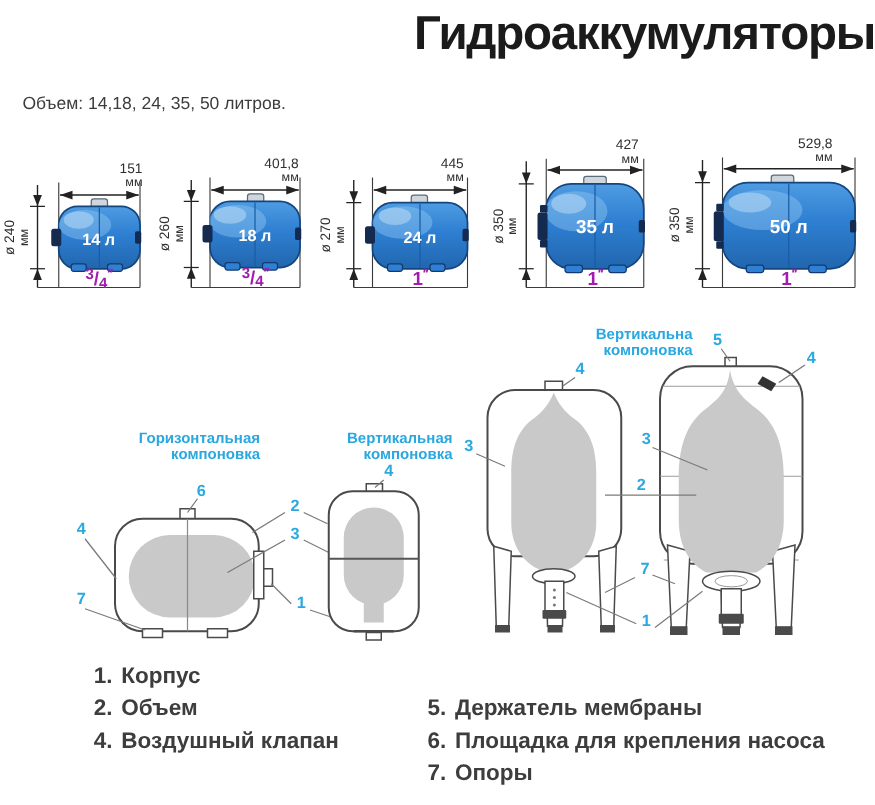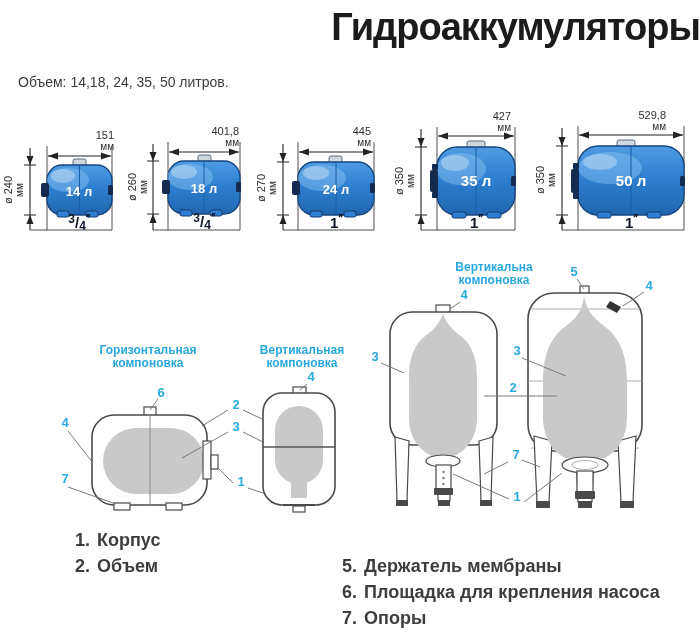--- a/index.html
+++ b/index.html
@@ -27,26 +27,26 @@
   .foot{fill:#2f80d4;stroke:#123a6e;stroke-width:1;}
   .cap{fill:#cfd6dc;stroke:#5a6a7a;stroke-width:1;}
   .navy{fill:#142a4e;stroke:none;}
   .dim-label{position:absolute;width:70px;text-align:center;font-size:11px;line-height:11px;color:#2f2f2f;}
   .dim-label span{display:block;text-align:right;}
   .dim-label .unit{font-size:10px;}
   .dia-label{position:absolute;width:60px;height:24px;text-align:center;font-size:11px;line-height:11px;
              color:#2f2f2f;transform:rotate(-90deg);}
   .dia-label span{display:block;}
   .dia-label .unit{font-size:10px;}
-  .thread{position:absolute;width:60px;text-align:center;font-size:15px;font-weight:bold;color:#0f172a;}
+  .thread{position:absolute;width:60px;text-align:center;font-size:15px;font-weight:bold;color:#a21caf;}
   .thread .t-unit{font-size:12px;vertical-align:5px;letter-spacing:-1px;}
   .frac .t-main{font-size:12px;vertical-align:5px;}
   .frac .t-den{font-size:12px;vertical-align:-2px;}
   .frac .t-slash{font-size:15px;}
-  .layout-header{position:absolute;width:120px;text-align:center;font-size:12px;line-height:12.5px;
+  .layout-header{position:absolute;width:120px;text-align:right;font-size:12px;line-height:12.5px;
                  font-weight:bold;color:#29a8e0;}
   .layout-header span{display:block;}
   .legend-col{position:absolute;}
   .legend-item{line-height:26px;font-size:18px;font-weight:bold;color:#3d3d3d;white-space:nowrap;}
   .legend-num{margin-right:7px;}
 </style>
 </head>
 <body>
 
 <div id="page">
@@ -343,20 +343,21 @@
       <text class="co" x="516" y="459">7</text>
       <line class="lead" x1="509" y1="499" x2="453" y2="474"></line>
         <line class="lead" x1="524" y1="502" x2="562" y2="473"></line>
       <text class="co" x="517" y="501">1</text>
     </g>
   </svg>
 
   <div class="legend-col" style="left:75px;top:527px">
     <div class="legend-item"><span class="legend-num">1.</span><span>Корпус</span></div>
     <div class="legend-item"><span class="legend-num">2.</span><span>Объем</span></div>
+    <div class="legend-item"><span class="legend-num">4.</span><span>Воздушный клапан</span></div>
   </div>
   <div class="legend-col" style="left:342px;top:553px">
     <div class="legend-item"><span class="legend-num">5.</span><span>Держатель мембраны</span></div>
     <div class="legend-item"><span class="legend-num">6.</span><span>Площадка для крепления насоса</span></div>
     <div class="legend-item"><span class="legend-num">7.</span><span>Опоры</span></div>
   </div>
 
 </div>
 
 </body></html>

